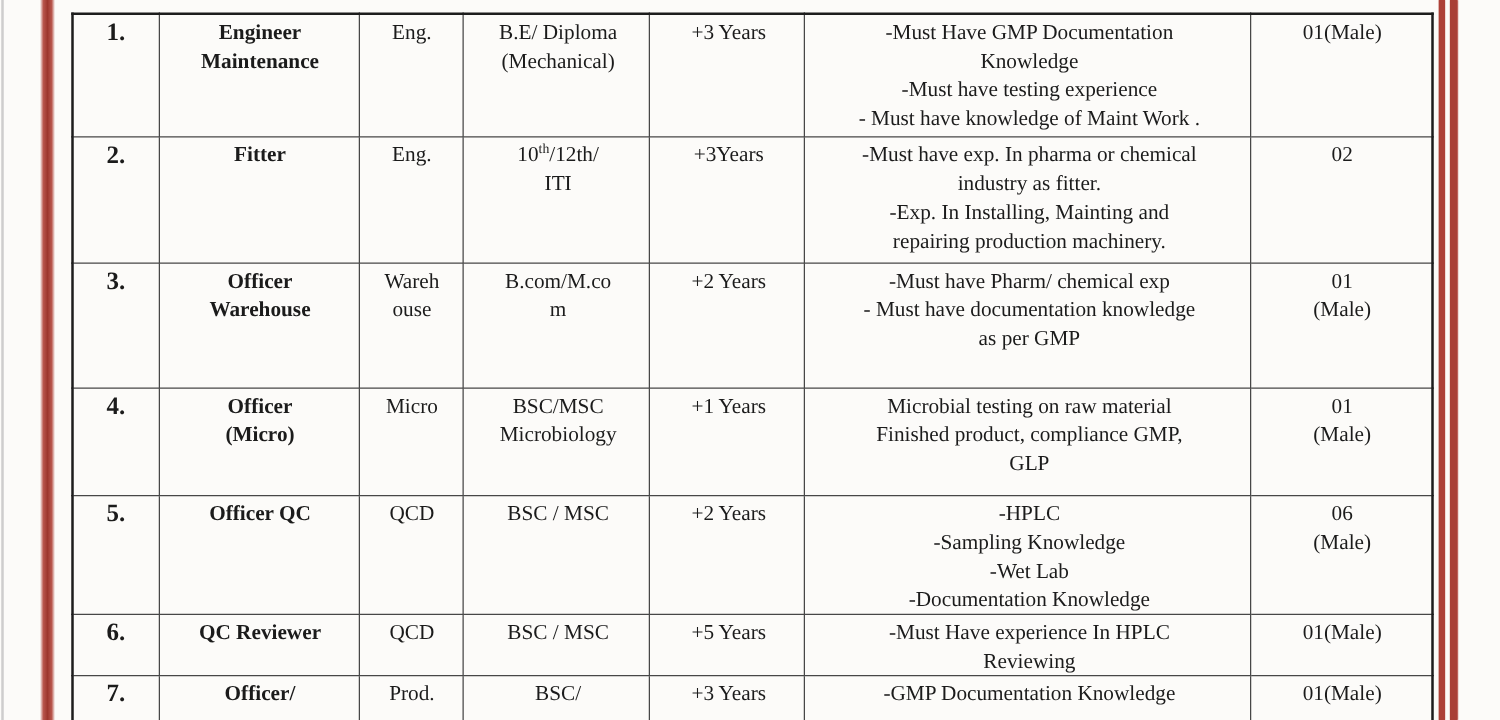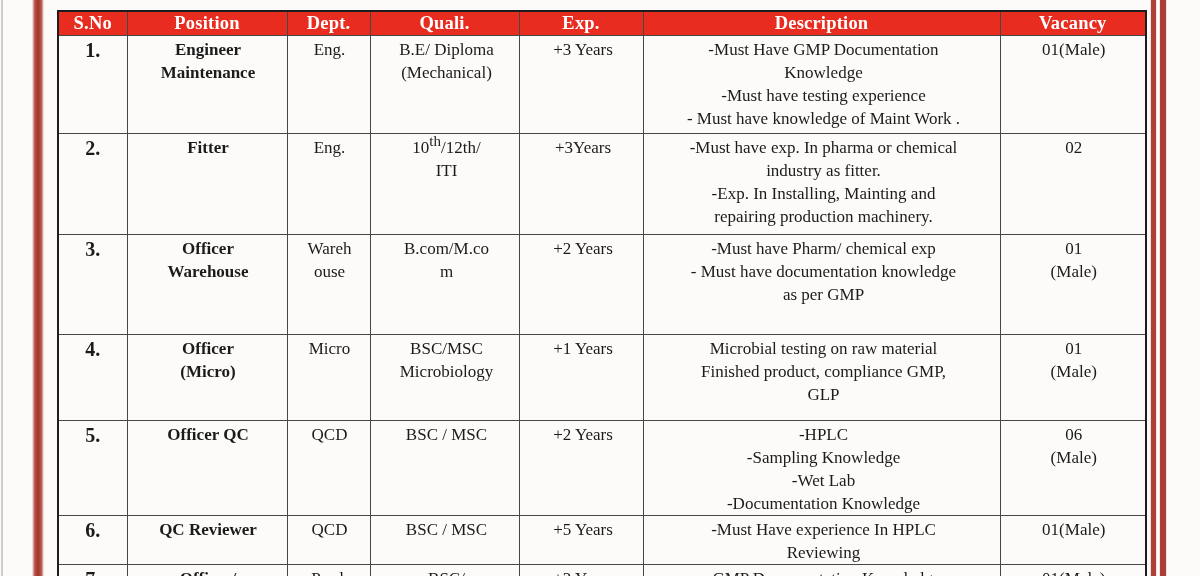--- a/index.html
+++ b/index.html
@@ -93,21 +93,21 @@
   td.c-pos {
     font-weight: bold;
     padding-left: 8px;
   }
   td.c-dept { padding-left: 8px; }
   td.c-vac {
     text-align: center;
     padding-left: 2px; padding-right: 0;
   }
   sup.ord {
-    font-size: 15px;
+    font-size: 11px;
     line-height: 0;
     vertical-align: super;
   }
   tr.hrow  { height: 23px; }
   tr.row-0 { height: 98px; }
   tr.row-1 { height: 101px; }
   tr.row-2 { height: 100px; }
   tr.row-3 { height: 86px; }
   tr.row-4 { height: 95px; }
   tr.row-5 { height: 49px; }
@@ -128,29 +128,20 @@
       <col style="width:69px">
       <col style="width:160px">
       <col style="width:83px">
       <col style="width:149px">
       <col style="width:124px">
       <col style="width:357px">
       <col style="width:146px">
     </colgroup>
 
     <tbody>
-        <tr class="hrow">
-      <th>S.No</th>
-      <th>Position</th>
-      <th>Dept.</th>
-      <th>Quali.</th>
-      <th>Exp.</th>
-      <th>Description</th>
-      <th>Vacancy</th>
-    </tr>
 
     <tr class="row-0">
       <td class="c-sno">1.</td>
       <td class="c-pos">Engineer
 Maintenance</td>
       <td class="c-dept">Eng.</td>
       <td class="c-qual">B.E/ Diploma
 (Mechanical)</td>
       <td class="c-exp">+3 Years</td>
       <td class="c-desc">-Must Have GMP Documentation

